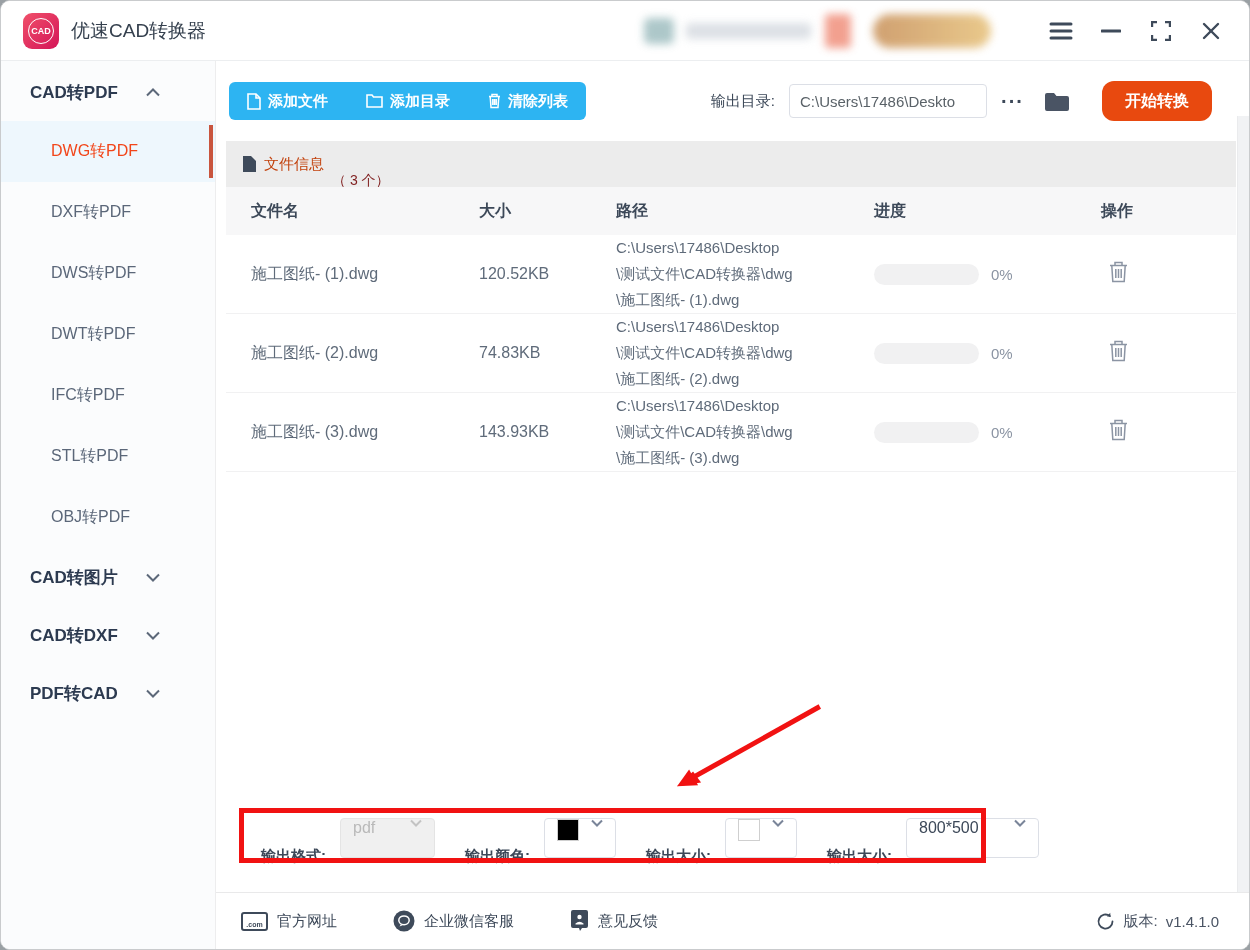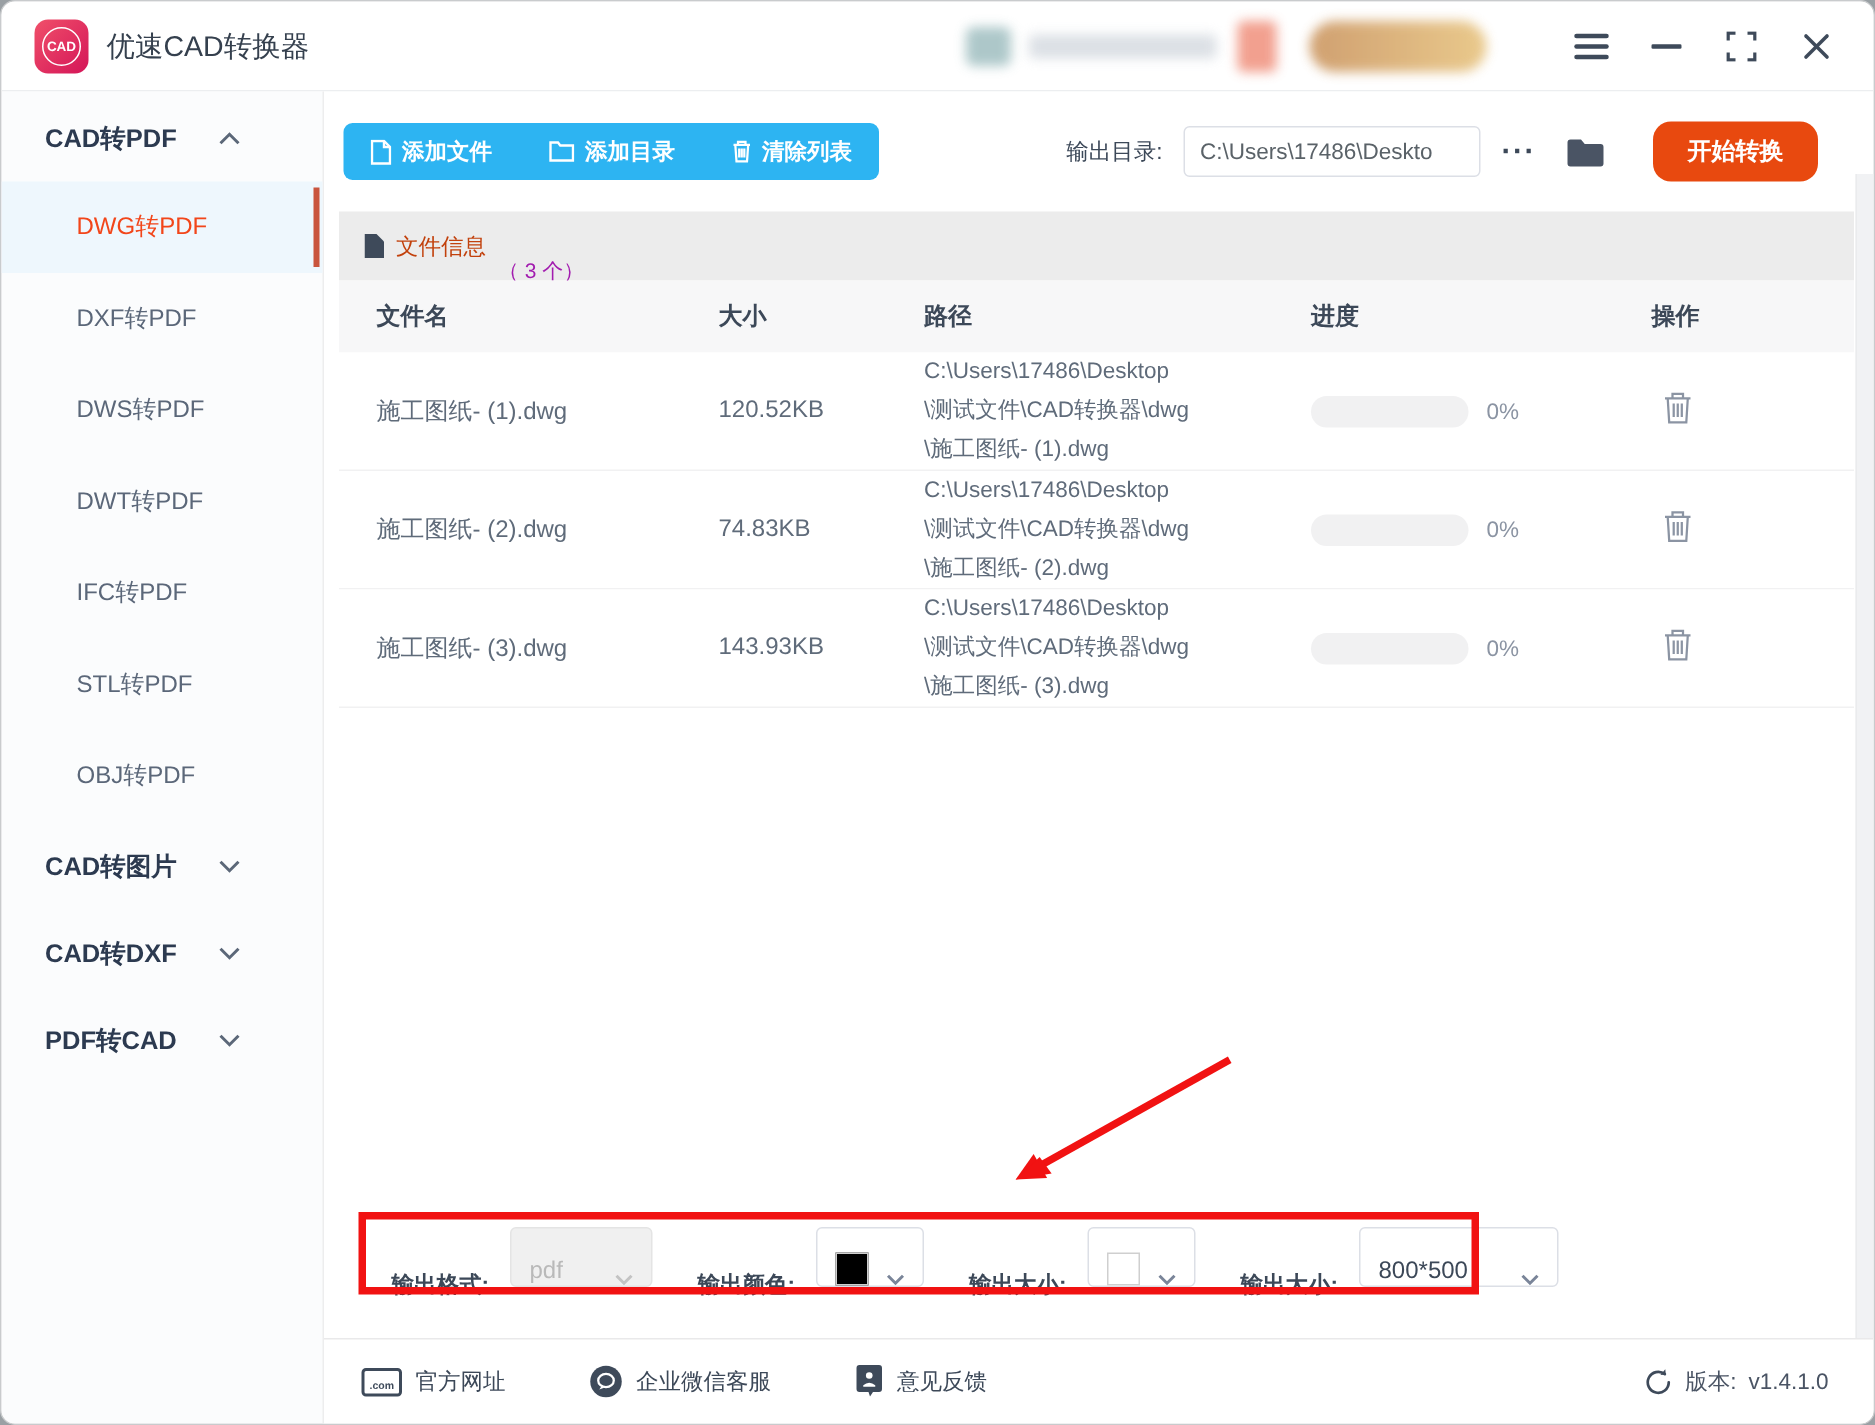--- a/index.html
+++ b/index.html
@@ -43,37 +43,37 @@
   .out-cluster { margin-left:auto; display:flex; align-items:center; }
   .out-label { font-size:15px; color:#3c4858; }
   .out-input { width:198px; height:34px; border:1px solid #dcdfe6; border-radius:4px; padding:0 10px; font-size:15px; color:#5a6268; margin-left:14px; font-family:inherit; background:#fff; }
   .ellipsis-btn { font-size:20px; font-weight:bold; color:#3c4858; margin-left:14px; letter-spacing:1px; cursor:pointer; line-height:10px; }
   .folder-btn { margin-left:20px; cursor:pointer; display:flex; }
   .start-btn { margin-left:32px; width:110px; height:40px; background:#e8490f; border:none; border-radius:12px; color:#fff; font-size:16px; font-weight:bold; cursor:pointer; font-family:inherit; }
 
   .file-area { flex:1; display:flex; flex-direction:column; padding:0 13px 0 10px; min-height:0; }
   .strip { height:46px; flex:0 0 46px; background:#ececec; display:flex; align-items:center; padding-left:17px; gap:8px; }
   .strip-label { font-size:15px; color:#c2410c; }
-  .strip-count { font-size:14px; color:#a21caf;margin-top:33px; }
+  .strip-count { font-size:14px; color:#7f1d1d;margin-top:33px; }
   .settings-strip { height:42px; flex:0 0 42px; }
 
   .tbl-header { height:48px; flex:0 0 48px; background:#f7f7f8; display:grid; grid-template-columns:228px 137px 258px 227px 1fr; align-items:center; padding-left:25px; font-size:16px; font-weight:bold; color:#3c4858; }
   .tbl-row { height:79px; flex:0 0 79px; display:grid; grid-template-columns:228px 137px 258px 227px 1fr; align-items:center; padding-left:25px; border-bottom:1px solid #f1f1f2; font-size:16px; color:#5f6b7a; background:#fff; }
   .cell-path { font-size:15px; line-height:26px; color:#5f6b7a; }
   .cell-progress { display:flex; align-items:center; gap:12px; }
   .pill { width:105px; height:21px; background:#f1f1f2; border-radius:11px; }
   .pct { font-size:15px; color:#8b94a3; }
   .cell-action { padding-left:8px; }
   .trash-btn { cursor:pointer; display:inline-flex; }
 
   .fill-space { flex:1; background:#fff; }
 
   .settings-row { height:93px; flex:0 0 93px; display:flex; align-items:center; padding:10px 0 26px 35px; gap:0; background:#fff; }
   .set-label { font-size:15px; font-weight:bold; color:#3c4858; margin-right:14px; white-space:nowrap;margin-top:37px; }
-  .select { height:40px; border:1px solid #dcdfe6; border-radius:4px; background:#fff; display:flex; align-items:flex-end; justify-content:space-between; padding:0 12px; cursor:pointer; }
+  .select { height:40px; border:1px solid #dcdfe6; border-radius:4px; background:#fff; display:flex; align-items:flex-start; justify-content:space-between; padding:0 12px; cursor:pointer; }
   .select.disabled { background:#f0f0f0; border-color:#e4e4e4; cursor:default; }
   .select.disabled .sel-text { color:#b9b9b9; }
   .sel-text { font-size:16px; color:#3c4858; }
   .swatch { width:22px; height:22px; border:1px solid #cfcfcf; }
   .gap30 { width:30px; flex:0 0 30px; }
 
   
   .bottombar { height:57px; flex:0 0 57px; border-top:1px solid #e9e9ea; display:flex; align-items:center; padding:0 30px 0 25px; background:#fff; }
   .foot-item { display:flex; align-items:center; gap:9px; font-size:15px; color:#3c4858; margin-right:56px; cursor:pointer; }
   .com-badge { width:27px; height:19px; border:2px solid #3e4a5a; border-radius:3px; font-size:7px; font-weight:bold; color:#3e4a5a; display:flex; align-items:flex-end; justify-content:center; padding-bottom:1px; }

